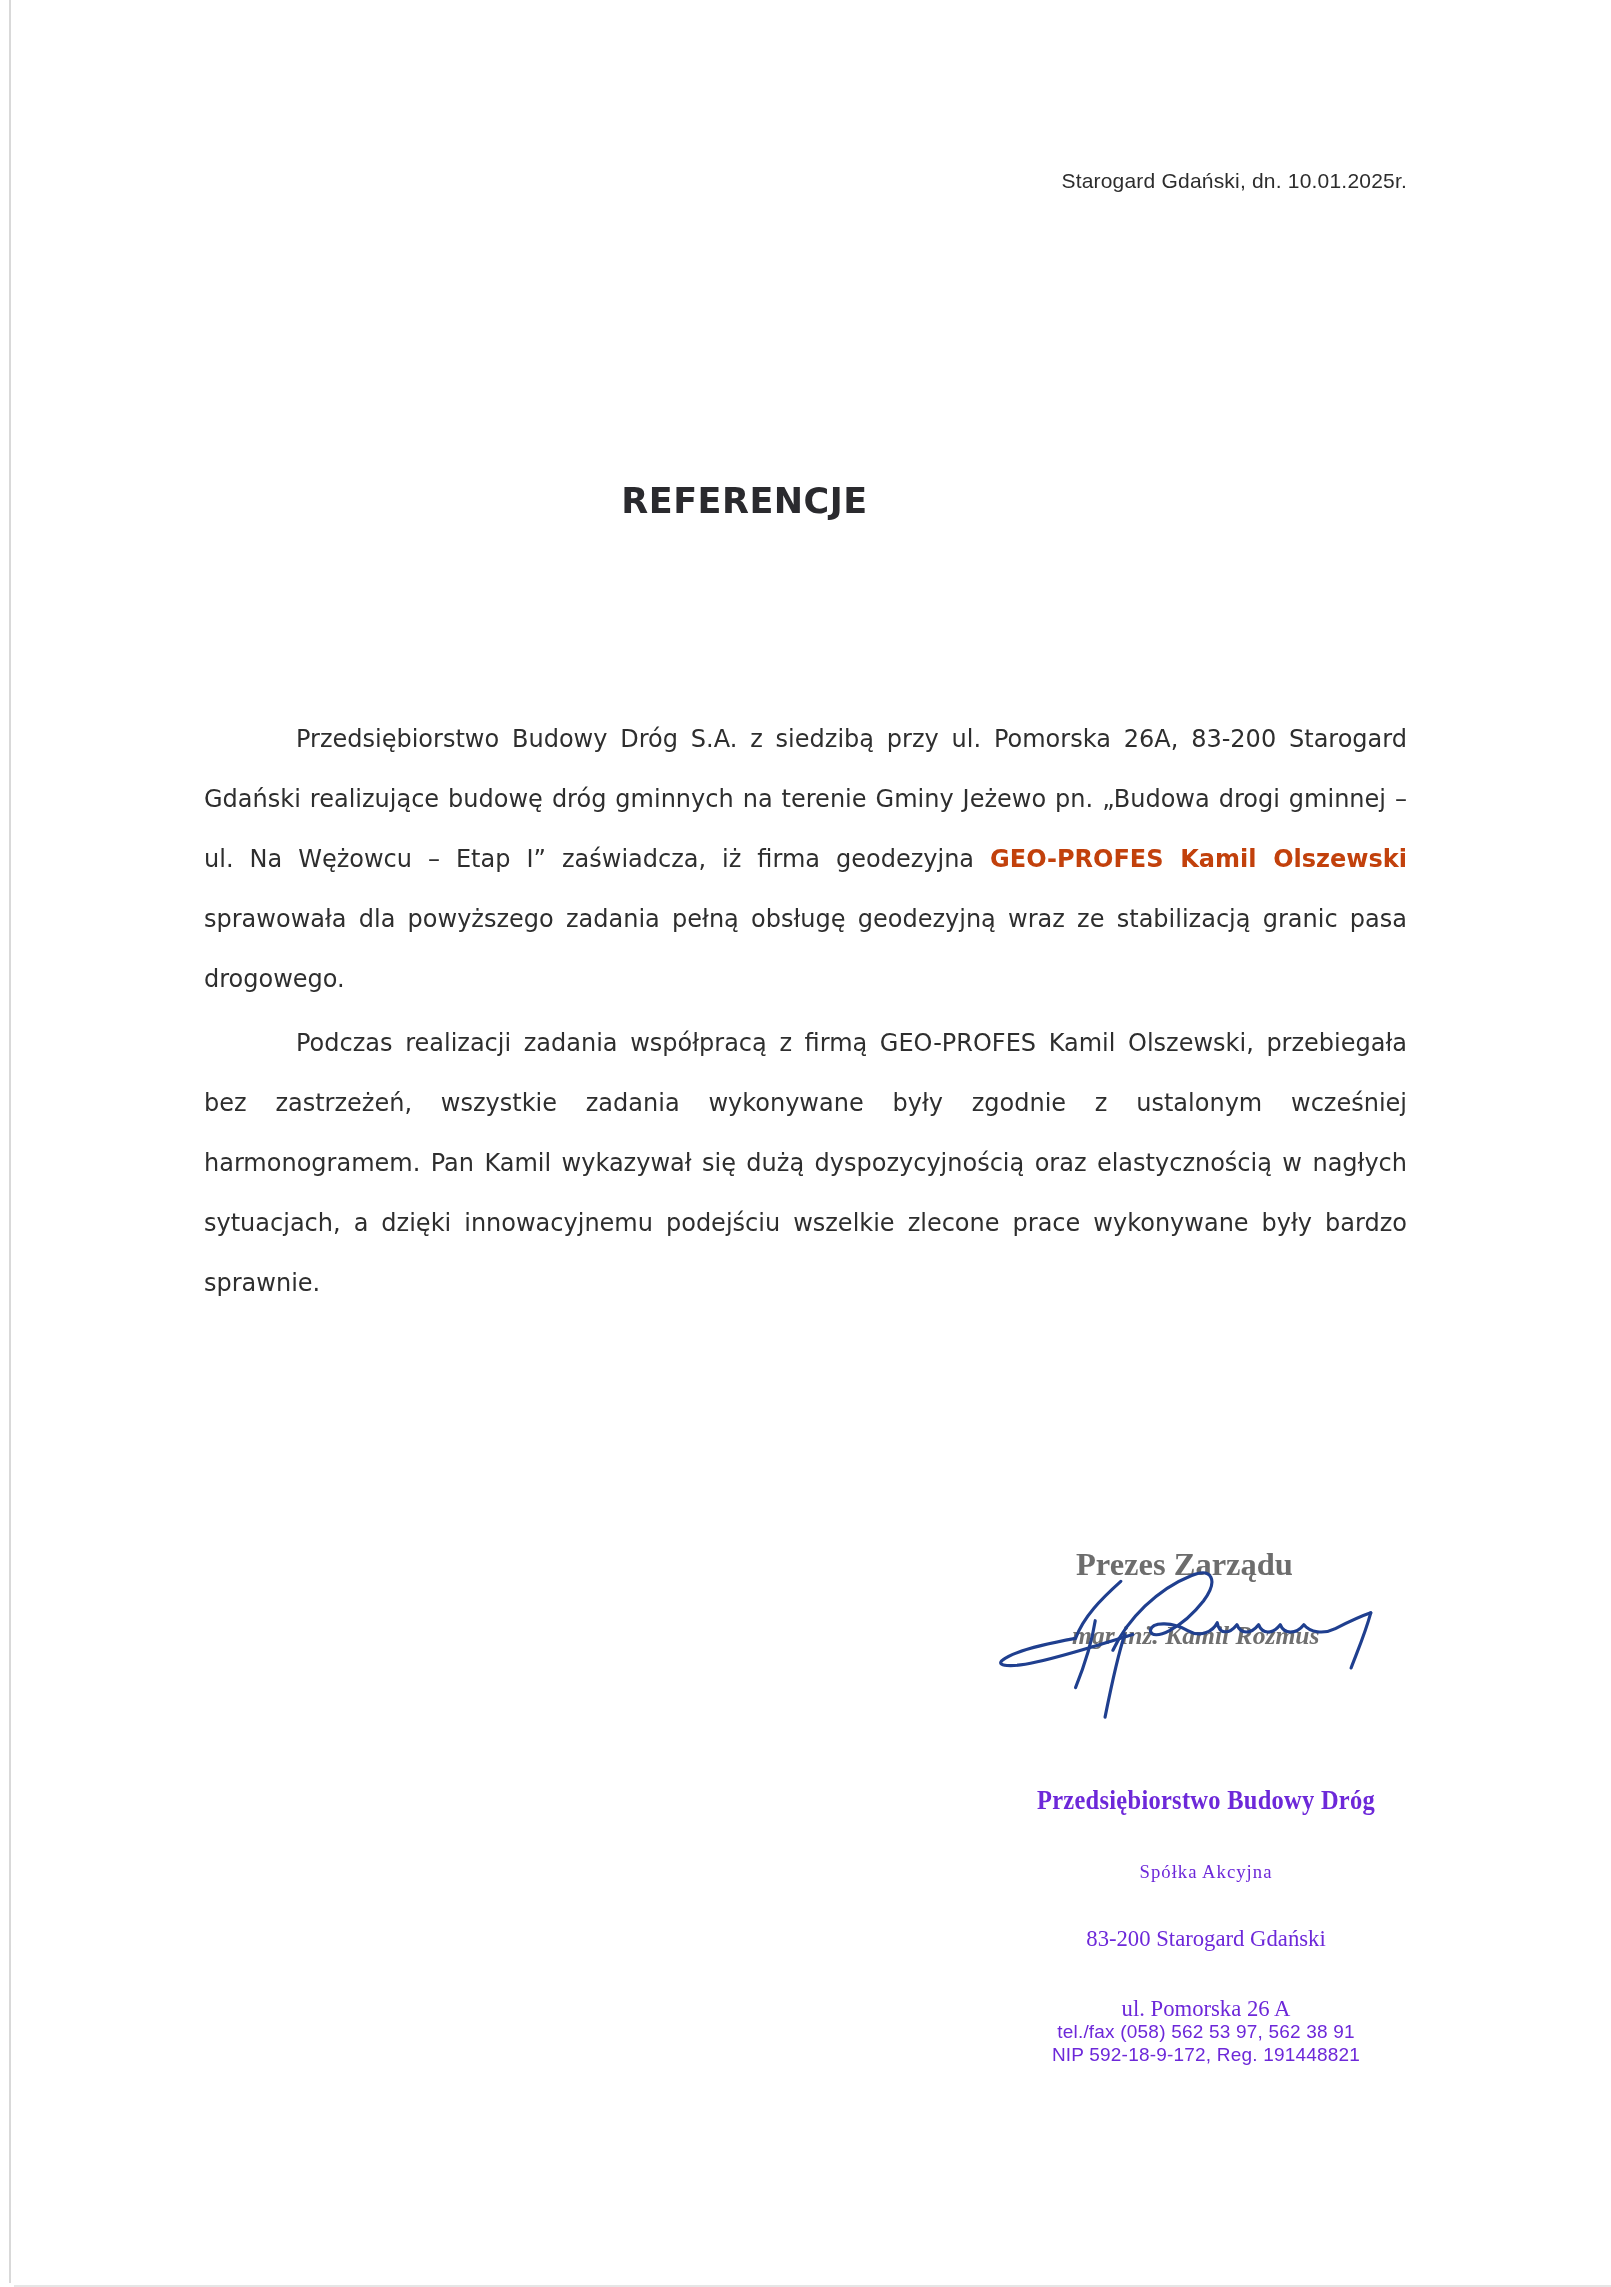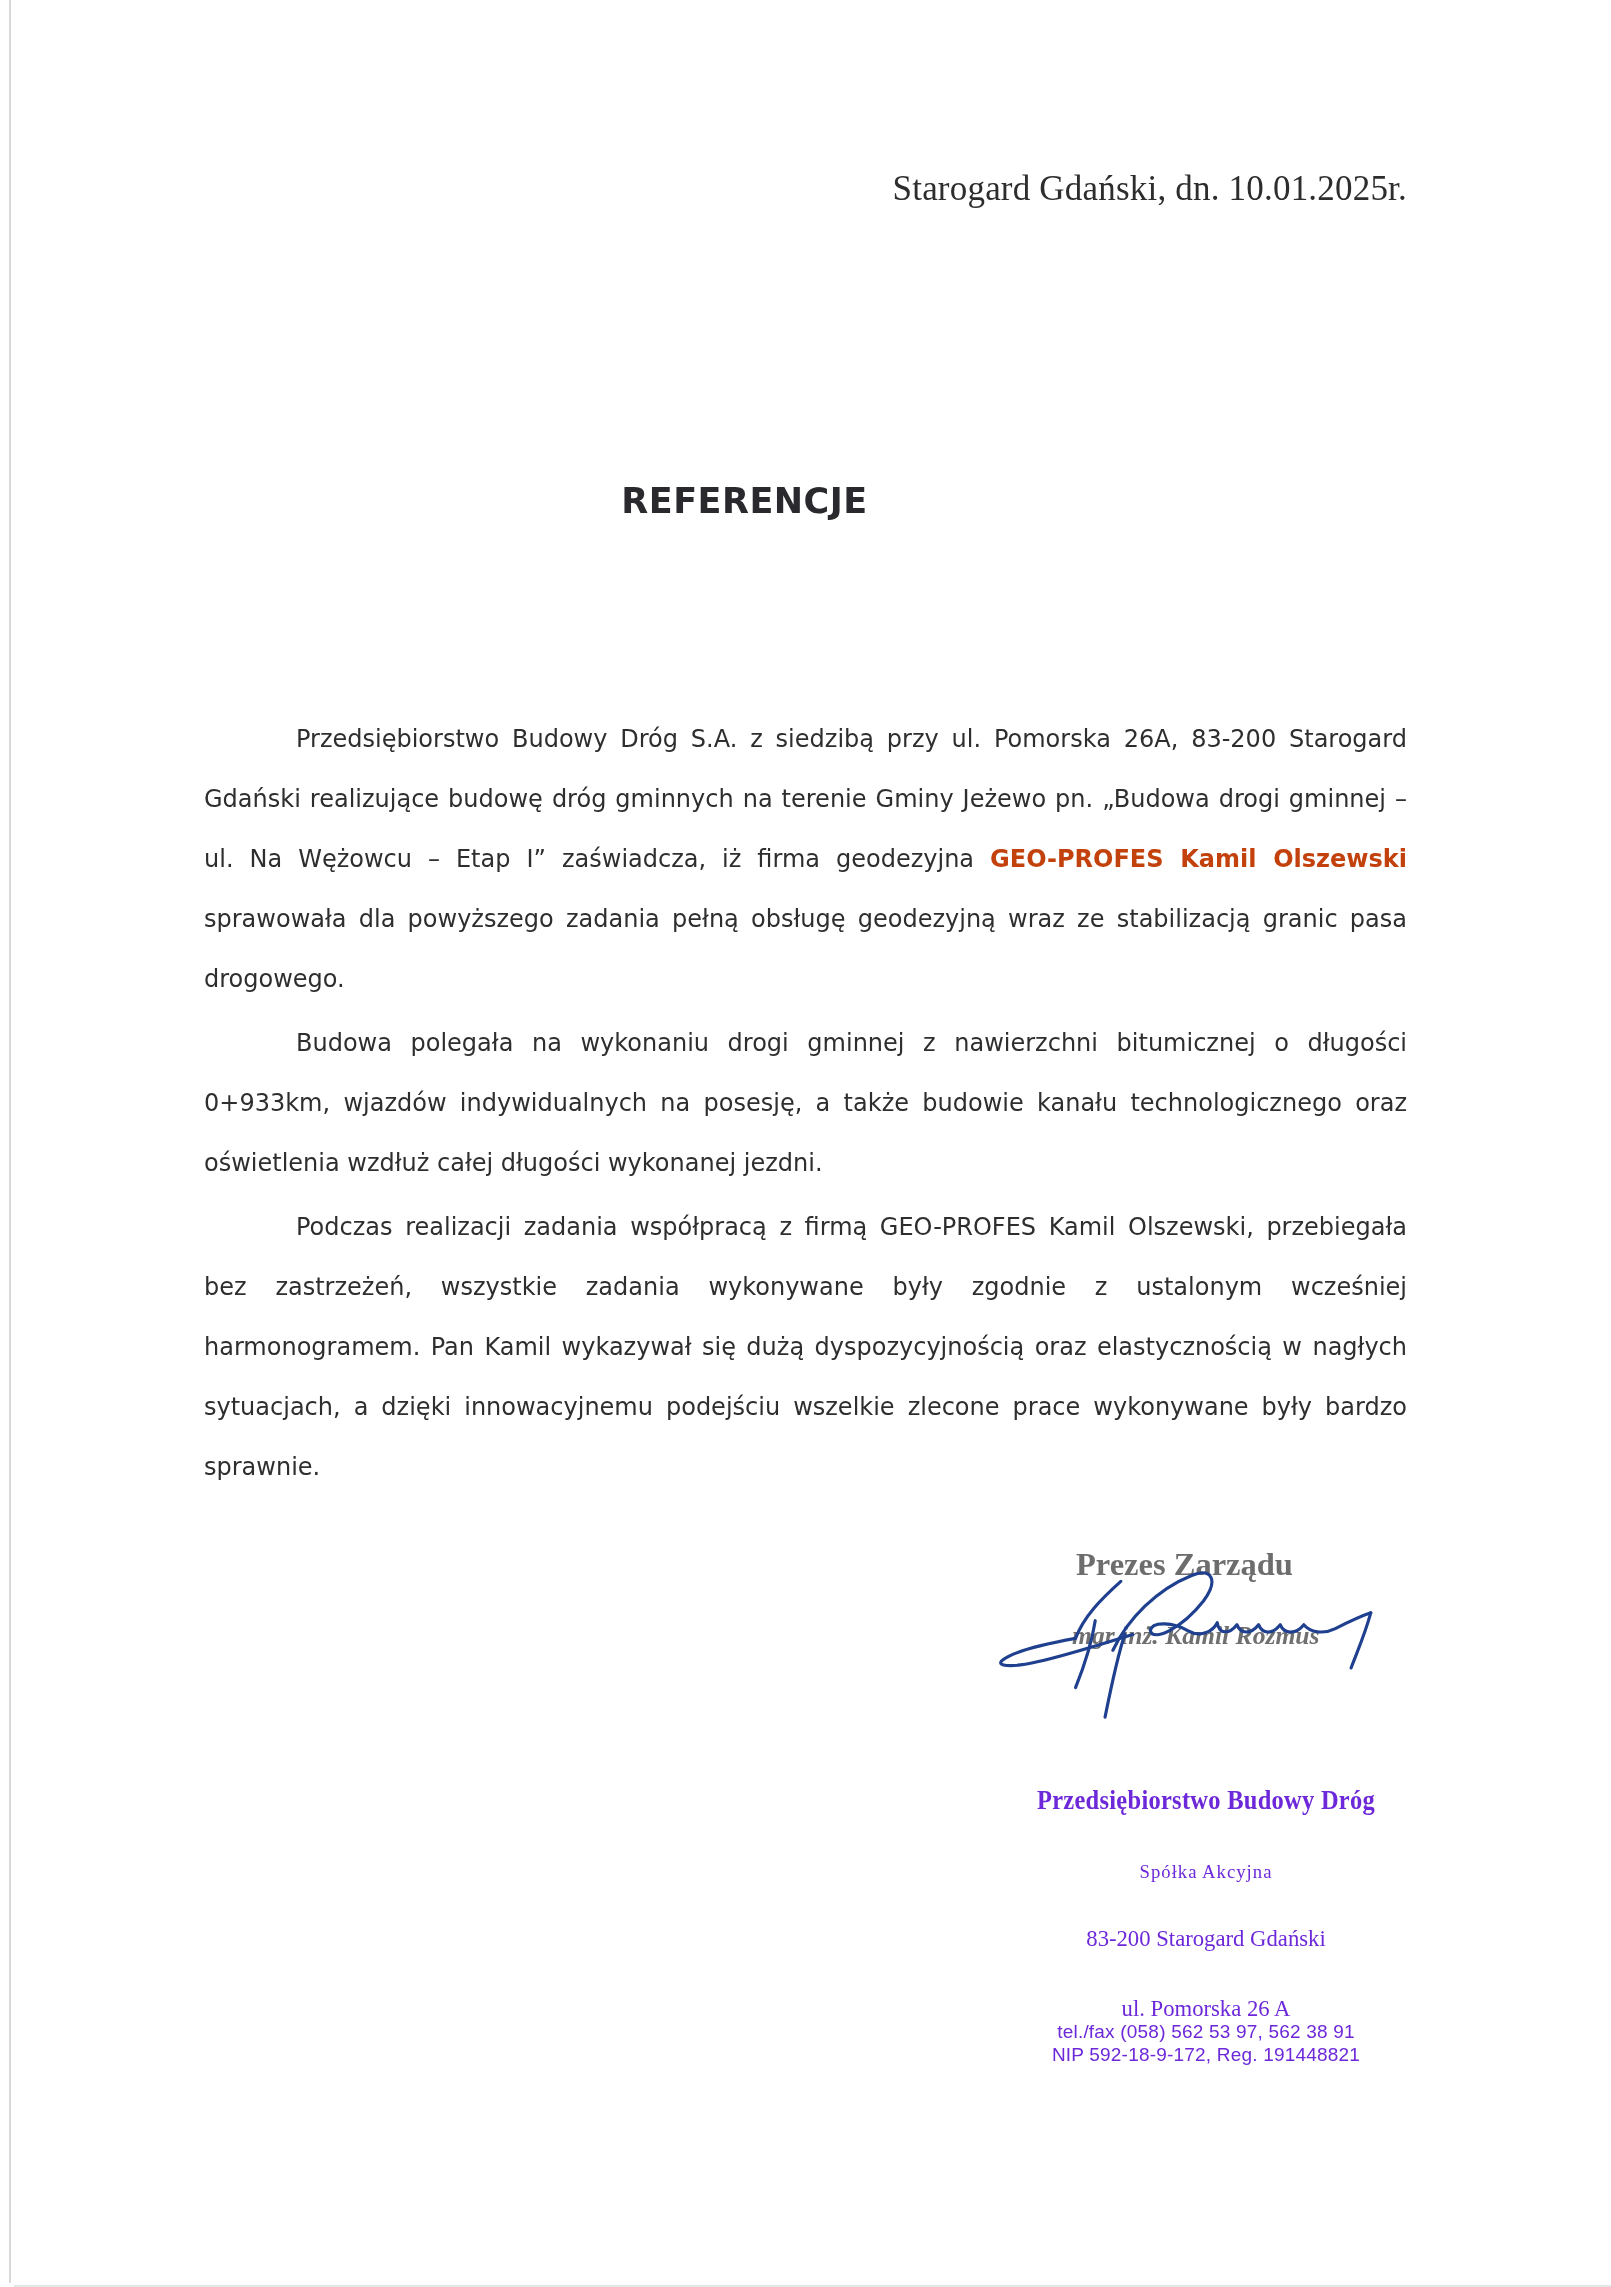--- a/index.html
+++ b/index.html
@@ -28,22 +28,22 @@
       left: 13.8px;
       bottom: 0;
       width: 1598px;
       height: 2px;
       background: #e6e6e6;
     }
     .date-line {
       position: absolute;
       top: 169px;
       right: 205px;
-      font-family: Liberation Serif, serif;
-      font-size: 35px;
+      font-family: Liberation Sans, sans-serif;
+      font-size: 21px;
       color: #2d2d2d;
       letter-spacing: 0.2px;
     }
     .doc-title {
       position: absolute;
       top: 481px;
       left: 0;
       width: 1489px;
       text-align: center;
       font-family: "DejaVu Sans", sans-serif;
@@ -144,21 +144,20 @@
 
 <div class="scan-edge-left"></div>
 <div class="scan-edge-bottom"></div>
 
 <div class="date-line">Starogard Gdański, dn. 10.01.2025r.</div>
 
 <div class="doc-title">REFERENCJE</div>
 
 <div class="body-text">
   <p><span>Przedsiębiorstwo Budowy Dróg S.A. z siedzibą przy ul. Pomorska 26A, 83-200 Starogard Gdański realizujące budowę dróg gminnych na terenie Gminy Jeżewo pn. „Budowa drogi gminnej – ul. Na Wężowcu – Etap I” zaświadcza, iż firma geodezyjna </span><b>GEO-PROFES Kamil Olszewski</b><span> sprawowała dla powyższego zadania pełną obsługę geodezyjną wraz ze stabilizacją granic pasa drogowego.</span></p>
-  <p>Budowa polegała na wykonaniu drogi gminnej z nawierzchni bitumicznej o długości 0+933km, wjazdów indywidualnych na posesję, a także budowie kanału technologicznego oraz oświetlenia wzdłuż całej długości wykonanej jezdni.</p>
   <p>Podczas realizacji zadania współpracą z firmą GEO-PROFES Kamil Olszewski, przebiegała bez zastrzeżeń, wszystkie zadania wykonywane były zgodnie z ustalonym wcześniej harmonogramem. Pan Kamil wykazywał się dużą dyspozycyjnością oraz elastycznością w nagłych sytuacjach, a dzięki innowacyjnemu podejściu wszelkie zlecone prace wykonywane były bardzo sprawnie.</p>
 </div>
 
 <div class="stamp-sign">
   <div class="role">Prezes Zarządu</div>
   <div class="name">mgr inż. Kamil Rozmus</div>
   <svg width="433" height="187" viewBox="0 0 440 190">
     <g fill="none" stroke="#1f3f8f" stroke-width="3.2" stroke-linecap="round" stroke-linejoin="round">
       <path d="M138 42 C118 60, 100 78, 92 100 C70 104, 30 112, 18 122 C10 128, 26 130, 52 124 C80 118, 118 106, 150 96"></path>
       <path d="M112 82 C108 108, 100 130, 92 150"></path>

